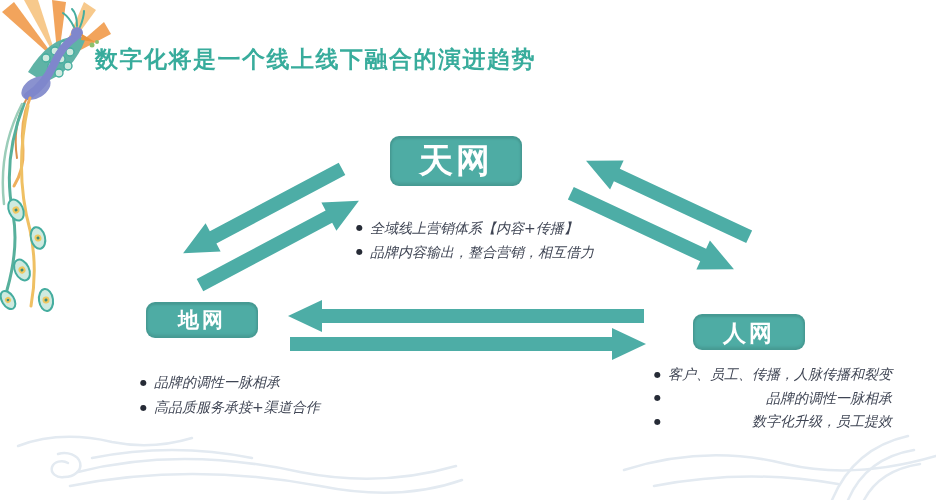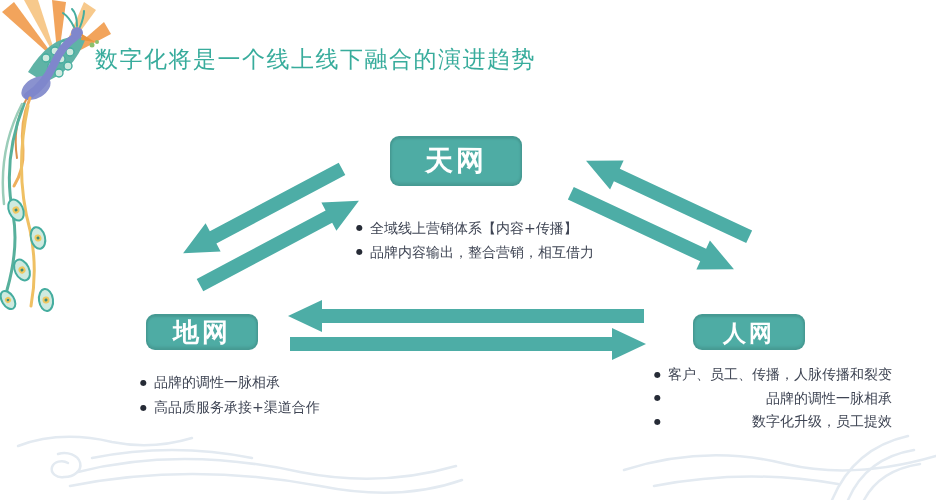--- a/index.html
+++ b/index.html
@@ -2,35 +2,35 @@
 <html><head>
 <meta charset="utf-8">
 <style>
   html,body{margin:0;padding:0;background:#ffffff;}
   .slide{
     position:relative;width:936px;height:500px;overflow:hidden;background:#ffffff;
     font-family:"DejaVu Sans","Liberation Sans",sans-serif;
   }
   .title{
     position:absolute;left:95px;top:44px;margin:0;
-    font-size:23px;font-weight:normal;color:#38ac9c;letter-spacing:1.5px;white-space:nowrap;
+    font-size:23px;font-weight:bold;color:#38ac9c;letter-spacing:1.5px;white-space:nowrap;
   }
   .node{
     position:absolute;display:flex;align-items:center;justify-content:center;
     background:#4eaca4;color:#ffffff;font-weight:bold;
     border:1px solid rgba(0,0,0,0.10);border-radius:9px;
     box-shadow:inset 0 2px 2px rgba(0,0,0,0.10), inset 0 -2px 3px rgba(0,0,0,0.10);
     letter-spacing:3px;
   }
-  .node-sky{left:390px;top:136px;width:130px;height:48px;font-size:28px;justify-content:center;}
-  .node-ground{left:146px;top:314px;width:110px;height:34px;font-size:26px;}
+  .node-sky{left:390px;top:136px;width:130px;height:48px;font-size:34px;justify-content:center;}
+  .node-ground{left:146px;top:302px;width:110px;height:34px;font-size:21px;}
   .node-people{left:693px;top:314px;width:110px;height:34px;font-size:23px;align-items:flex-end;}
   .bullets{
     position:absolute;margin:0;padding:0;list-style:none;
-    color:#3f4554;font-size:14px;
+    color:#3f4554;font-size:14px;font-style:italic;
   }
   .bullets li{position:relative;padding-left:14px;white-space:nowrap;}
   .bullets li::before{
     content:"●";position:absolute;left:0;top:50%;transform:translateY(-52%);
     font-size:8px;color:#262b36;
   }
   .bullets-sky{left:356px;top:216px;}
   .bullets-sky li{line-height:24px;}
   .bullets-ground{left:140px;top:370px;}
   .bullets-ground li{line-height:25px;}

